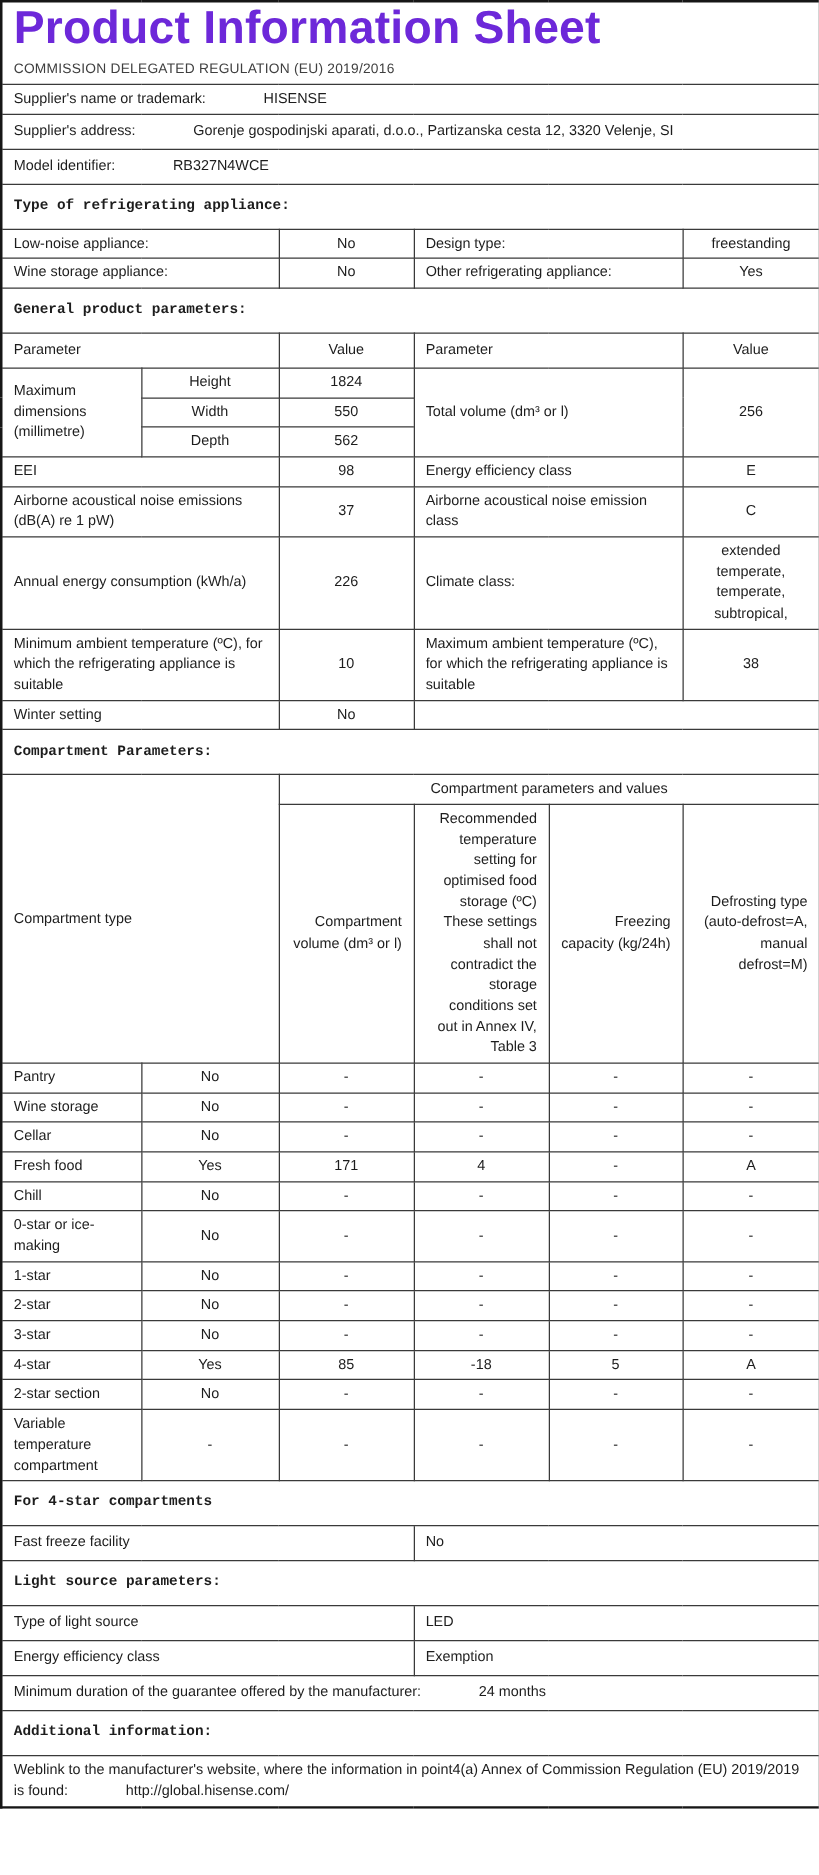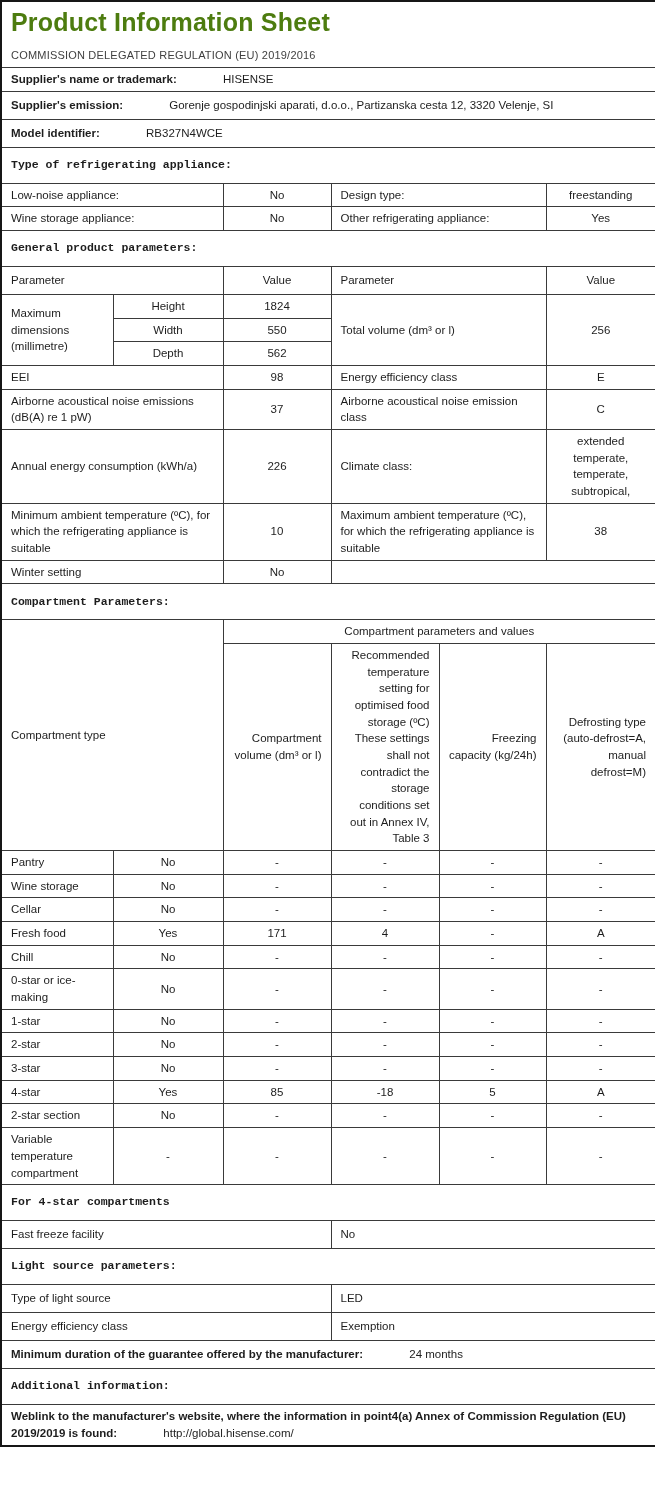--- a/index.html
+++ b/index.html
@@ -14,33 +14,33 @@
   }
   .sheet td {
     border: 1px solid #3a3a3a;
     padding: 3px 9px;
     vertical-align: middle;
     line-height: 1.45;
     word-wrap: break-word;
   }
   .titlecell { padding: 9px 12px 10px 12px; }
   .doc-title {
-    font-size: 25px;
+    font-size: 37px;
     font-weight: bold;
-    color: #4d7c0f;
+    color: #6d28d9;
     letter-spacing: 0.2px;
     line-height: 34px;
   }
   .doc-reg {
     margin-top: 9px;
     font-size: 11px;
     color: #3f3f3f;
     letter-spacing: 0.2px;
   }
-  .b { font-weight: bold; }
+  .b { font-weight: normal; }
   .lbl-val .val { margin-left: 7px; font-weight: normal; padding-left: 36px; }
   .sect { font-weight: bold; height: 29px; font-family: Liberation Mono, monospace; }
   .center { text-align: center; }
   .row-s { height: 22px; }
   .row-m { height: 28px; }
   .hdr-tall {
     text-align: right;
     line-height: 19px;
     padding: 4px 6px;
   }
@@ -74,21 +74,21 @@
   </tr>
 
   <tr class="row-s">
     <td colspan="6" class="lbl-val">
       <span class="b">Supplier's name or trademark:</span>
       <span class="val">HISENSE</span>
     </td>
   </tr>
   <tr class="row-m">
     <td colspan="6" class="lbl-val">
-      <span class="b">Supplier's emission:</span>
+      <span class="b">Supplier's address:</span>
       <span class="val">Gorenje gospodinjski aparati, d.o.o., Partizanska cesta 12, 3320 Velenje, SI</span>
     </td>
   </tr>
   <tr class="row-m">
     <td colspan="6" class="lbl-val">
       <span class="b">Model identifier:</span>
       <span class="val">RB327N4WCE</span>
     </td>
   </tr>
 

